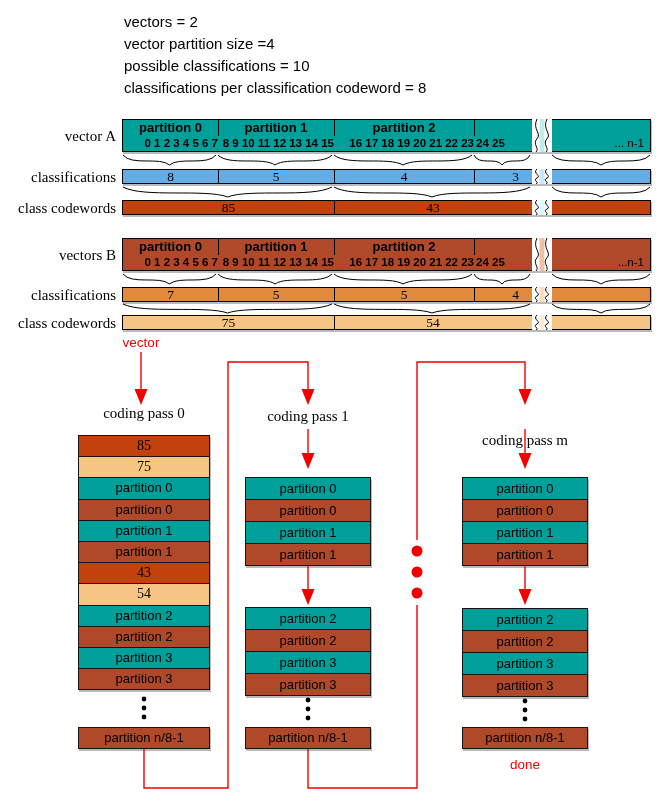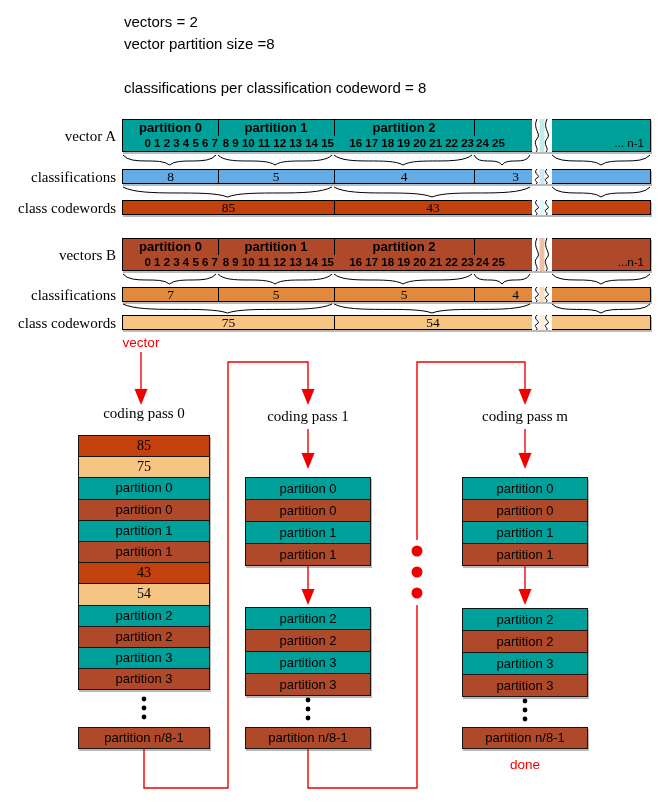--- a/index.html
+++ b/index.html
@@ -47,21 +47,22 @@
       box-sizing:border-box;text-align:center;font-size:13px;
       box-shadow:1px 2px 0 rgba(130,130,130,.55);}
   #flowsvg{position:absolute;left:0;top:0;pointer-events:none;}
 </style>
 </head>
 <body>
 
 <div id="canvas">
 
   <div class="hline" style="top:13px">vectors = 2</div>
-  <div class="hline" style="top:35px">vector partition size =8</div>
+  <div class="hline" style="top:35px">vector partition size =4</div>
+  <div class="hline" style="top:57px">possible classifications = 10</div>
   <div class="hline" style="top:79px">classifications per classification codeword = 8</div>
 
   <div class="rowlbl" style="top:128px">vector A</div>
   <div class="bar tall bg-teal" style="top:119px">
     <div class="seg s0">partition 0</div>
     <div class="seg s1">partition 1</div>
     <div class="seg s2">partition 2</div>
     <div class="idx i0">0 1 2 3 4 5 6 7</div>
     <div class="idx i1">8 9 10 11 12 13 14 15</div>
     <div class="idx i2">16 17 18 19 20 21 22 23</div>
@@ -215,21 +216,21 @@
           <path d="M15,0 C10,4.5 20,6.8 15,9.0 S18,13.5 14,15" fill="none" stroke="#000" stroke-width="1"></path>
         </svg>
       </div>
   </div>
 
   <div class="flowtxt" style="left:81px;top:335px;width:120px">vector</div>
   <div class="flowtxt" style="left:462px;top:757px;width:126px">done</div>
 
   <div class="cplbl" style="left:78px;top:405px;width:132px">coding pass 0</div>
   <div class="cplbl" style="left:245px;top:408px;width:126px">coding pass 1</div>
-  <div class="cplbl" style="left:462px;top:408px;width:126px">coding pass m</div>
+  <div class="cplbl" style="left:462px;top:432px;width:126px">coding pass m</div>
 
   <div class="stack" style="left:78px;top:435px;width:132px">
     <div class="bx h0 num bg-cyan">85</div>
     <div class="bx h0 num bg-tan">75</div>
     <div class="bx h0 bg-teal">partition 0</div>
     <div class="bx h0 bg-brown">partition 0</div>
     <div class="bx h0 bg-teal">partition 1</div>
     <div class="bx h0 bg-brown">partition 1</div>
     <div class="bx h0 num bg-cyan">43</div>
     <div class="bx h0 num bg-tan">54</div>

